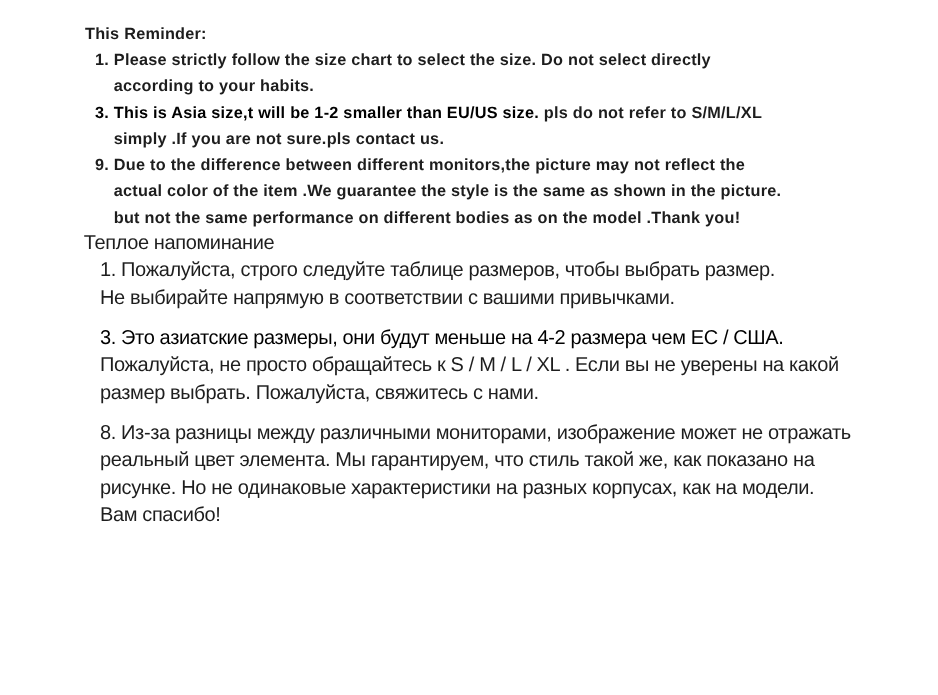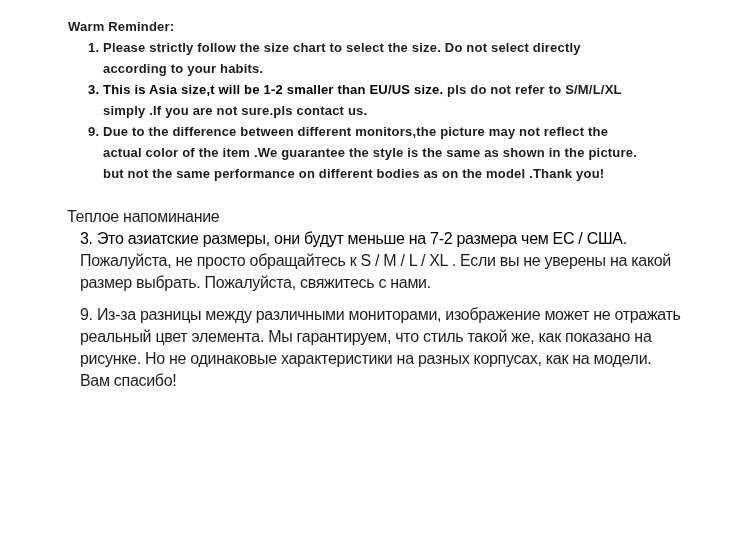--- a/index.html
+++ b/index.html
@@ -19,30 +19,29 @@
     padding: 16px 8px 0 68px;
     font-size: 13px;
     font-weight: bold;
     line-height: 21px;
     letter-spacing: 0.2px;
   }
   .en-title {
     white-space: pre-line;
   }
   .en-list {
-    margin-left: 20px;
+    margin-left: 8px;
   }
   .en-item {
     padding-left: 15px;
     text-indent: -15px;
     white-space: pre-line;
   }
   
   .ru-section {
-    margin-top: 22px;
     padding: 0 8px 0 67px;
     font-size: 16px;
     font-weight: normal;
     line-height: 22px;
     letter-spacing: -0.3px;
     color: #1e1e1e;
   }
   .ru-title {
     white-space: pre-line;
   }
@@ -57,38 +56,40 @@
   .red {
     color: #000000;
   }
 </style>
 </head>
 <body>
 
 <div>
 
   <section class="en-section">
-    <div class="en-title">Warm Reminder:</div>
+    <div class="en-title">This Reminder:</div>
     <div class="en-list">
       <div class="en-item">1. Please strictly follow the size chart to select the size. Do not select directly
 according to your habits.</div>
       <div class="en-item"><span class="red">3. This is Asia size,t will be 1-2 smaller than EU/US size.</span><span> pls do not refer to S/M/L/XL
 simply .If you are not sure.pls contact us.</span></div>
       <div class="en-item">9. Due to the difference between different monitors,the picture may not reflect the
 actual color of the item .We guarantee the style is the same as shown in the picture.
 but not the same performance on different bodies as on the model .Thank you!</div>
     </div>
   </section>
 
   <section class="ru-section">
     <div class="ru-title">Теплое напоминание</div>
     <div>
-      <div class="ru-item"><span class="red">3. Это азиатские размеры, они будут меньше на 7-2 размера чем ЕС / США.</span><span>
+      <div class="ru-item">1. Пожалуйста, строго следуйте таблице размеров, чтобы выбрать размер.
+Не выбирайте напрямую в соответствии с вашими привычками.</div>
+      <div class="ru-item"><span class="red">3. Это азиатские размеры, они будут меньше на 4-2 размера чем ЕС / США.</span><span>
 Пожалуйста, не просто обращайтесь к S / M / L / XL . Если вы не уверены на какой
 размер выбрать. Пожалуйста, свяжитесь с нами.</span></div>
-      <div class="ru-item">9. Из-за разницы между различными мониторами, изображение может не отражать
+      <div class="ru-item">8. Из-за разницы между различными мониторами, изображение может не отражать
 реальный цвет элемента. Мы гарантируем, что стиль такой же, как показано на
 рисунке. Но не одинаковые характеристики на разных корпусах, как на модели.
 Вам спасибо!</div>
     </div>
   </section>
 
 </div>
 
 </body></html>

